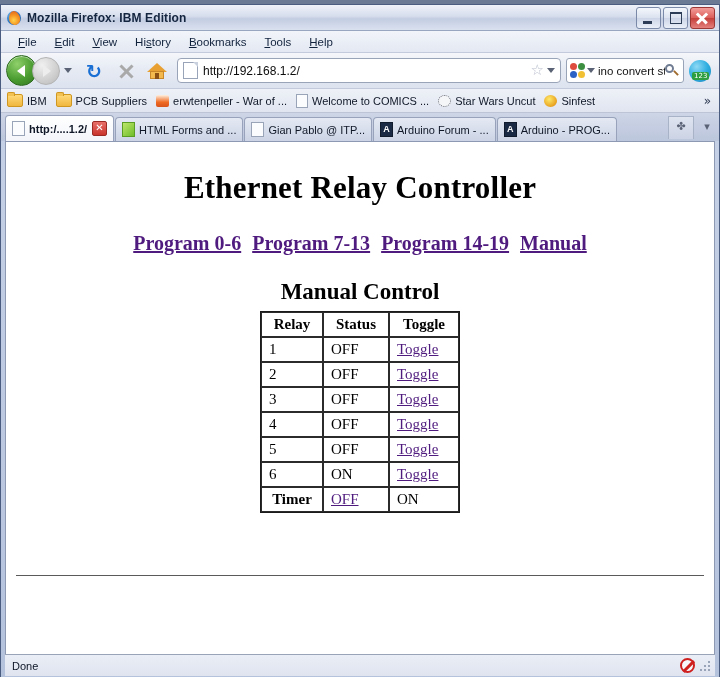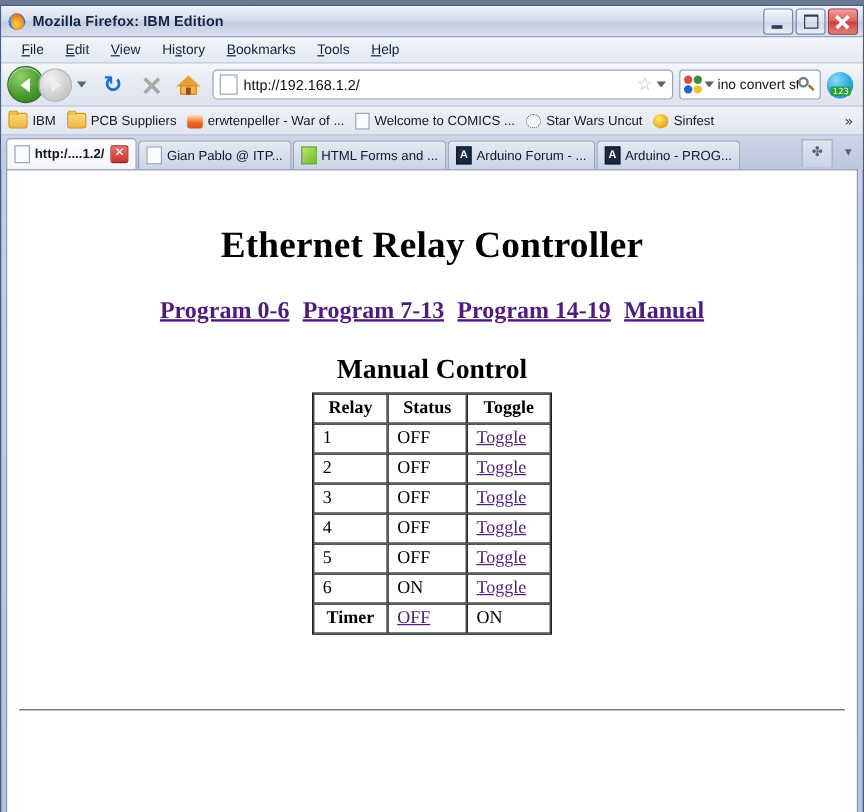--- a/index.html
+++ b/index.html
@@ -510,21 +510,21 @@
     padding: 0;
     font-family: "Liberation Serif", serif;
     color: #000000;
     text-align: center;
     height: 100%;
     box-sizing: border-box;
   }
   h1.page-title {
     font-size: 31px;
     font-weight: bold;
-    margin: 44px 0 0 0;
+    margin: 28px 0 0 0;
     letter-spacing: .2px;
     font-family: "Liberation Serif", serif;
   }
   .navlinks {
     margin-top: 26px;
     font-size: 20px;
     font-weight: bold;
     font-family: "Liberation Serif", serif;
   }
   .navlinks a {
@@ -738,26 +738,26 @@
     <div class="bm-more">»</div>
   </div>
 
   <div class="tabbar">
     <div class="tab active">
       <span class="favi"></span>
       <span class="lbl">http:/....1.2/</span>
       <span class="closex">✕</span>
     </div>
     <div class="tab">
+      <span class="favi green"></span>
+      <span class="lbl">HTML Forms and ...</span>
+    </div>
+    <div class="tab">
       <span class="favi"></span>
       <span class="lbl">Gian Pablo @ ITP...</span>
-    </div>
-    <div class="tab">
-      <span class="favi green"></span>
-      <span class="lbl">HTML Forms and ...</span>
     </div>
     <div class="tab">
       <span class="favi ard">A</span>
       <span class="lbl">Arduino Forum - ...</span>
     </div>
     <div class="tab">
       <span class="favi ard">A</span>
       <span class="lbl">Arduino - PROG...</span>
     </div>
     <div class="tabbar-right">
@@ -838,14 +838,21 @@
             </td>
             <td class="c3">ON</td>
           </tr>
         </tbody>
       </table>
 
       <hr class="page-rule">
     </div>
   </div>
 
+  <div class="statusbar">
+    <div class="status-text">Done</div>
+    <div class="status-right">
+      <div class="noscript-ico"></div>
+      <div class="grip"></div>
+    </div>
+  </div>
 
 </div>
 
 </body></html>

